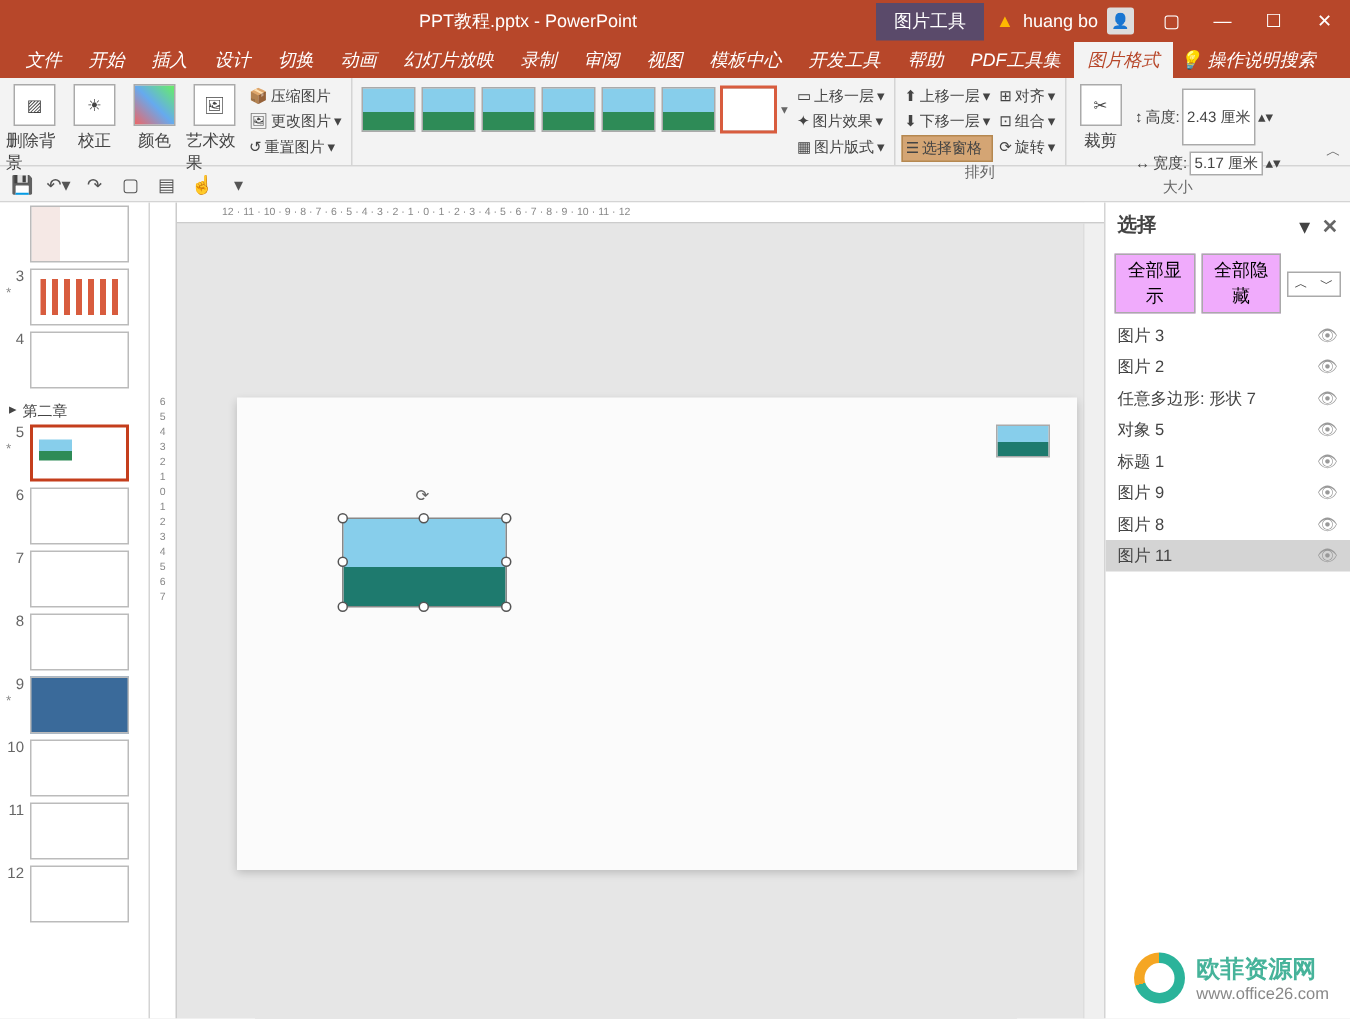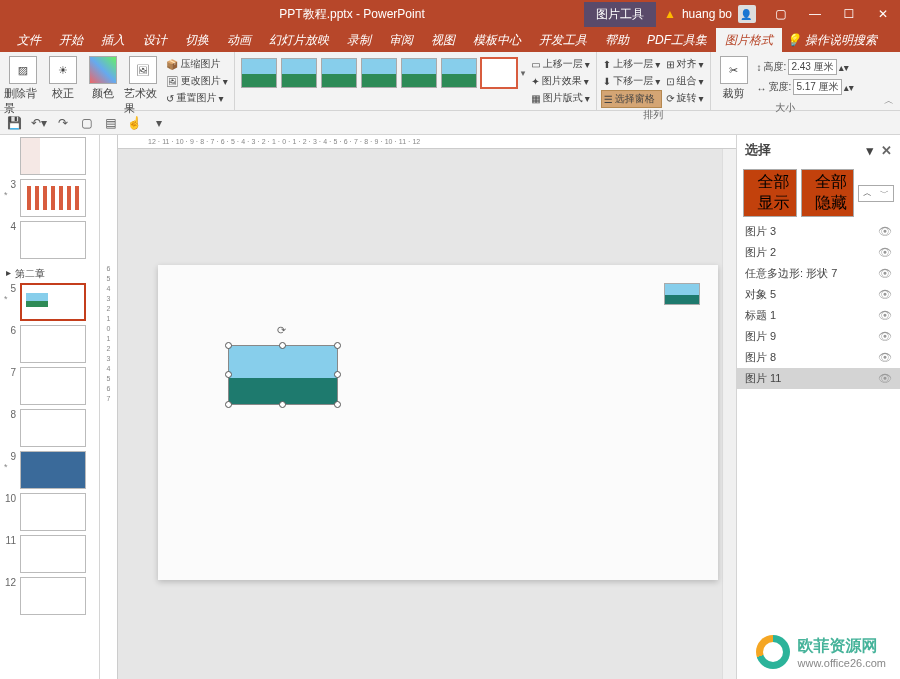--- a/index.html
+++ b/index.html
@@ -61,21 +61,21 @@
 .handle.sw{left:-4px;bottom:-4px;} .handle.s{left:50%;bottom:-4px;margin-left:-4px;} .handle.se{right:-4px;bottom:-4px;}
 .rotate { position:absolute; left:50%; top:-22px; margin-left:-6px; font-size:11px; color:#666;}
 .small-img { position:absolute; right:18px; top:18px; width:36px; height:22px; background:linear-gradient(#87ceeb 55%,#1e7a6e 55%); border:1px solid #aaa;}
 .vscroll { width:14px; background:#f0f0f0; border-left:1px solid #ddd;}
 
 .pane { width:164px; border-left:1px solid #d4d4d4; background:#fff; font-size:11px; color:#444; display:flex; flex-direction:column;}
 .pane-head { display:flex; align-items:center; padding:6px 8px; font-size:13px; font-weight:bold;}
 .pane-head .sp{flex:1;}
 .pane-head .x{cursor:pointer; color:#666; margin-left:8px;}
 .pane-btns { display:flex; gap:4px; padding:4px 6px; align-items:center;}
-.pane-btns button { font-size:16px; padding:2px 6px; border:1px solid #aaa; background:#c2410c; cursor:pointer;text-align:right;}
+.pane-btns button { font-size:12px; padding:2px 6px; border:1px solid #aaa; background:#f0abfc; cursor:pointer;}
 .pane-btns .navbtns { margin-left:auto; display:flex; border:1px solid #aaa;}
 .pane-btns .navbtns span{padding:1px 4px; font-size:9px; cursor:pointer;}
 .pane-list { flex:1; overflow:auto;}
 .pane-item { display:flex; align-items:center; padding:3px 8px; cursor:pointer;}
 .pane-item.sel { background:#d4d4d4;}
 .pane-item .lbl { flex:1;}
 .pane-item .eye { color:#999; font-size:11px;}
 
 .watermark { position:absolute; right:14px; bottom:10px; display:flex; align-items:center; gap:8px; font-size:16px; color:#46b39a; font-weight:bold;justify-content:space-between;}
 .watermark .logo { width:34px; height:34px; border-radius:50%; background:conic-gradient(#2bb39a 0 70%, #f5a623 70% 100%); position:relative;}
@@ -184,21 +184,21 @@
     </div>
     <div class="group-label">排列</div>
   </div>
   <div class="group" style="border-right:none;">
     <div class="group-body">
       <div class="bigbtn">
           <div class="ic">✂</div>
           <span>裁剪</span>
         </div>
       <div style="display:flex;flex-direction:column;gap:2px;padding-top:4px;">
-        <div class="smallrow">↕ <span>高度:</span> <span style="border:1px solid #aaa;padding:0 2px;background:#fff;">2.43 厘米</span> ▴▾</div>
+        <div class="smallrow">↕ <span>高度:</span> <span style="border:1px solid #aaa;padding:11px 2px;background:#fff;">2.43 厘米</span> ▴▾</div>
         <div class="smallrow">↔ <span>宽度:</span> <span style="border:1px solid #aaa;padding:0 2px;background:#fff;">5.17 厘米</span> ▴▾</div>
       </div>
     </div>
     <div class="group-label">大小</div>
   </div>
   <span class="collapse">︿</span>
 </div>
 
 <div class="qat">
   <span style="color:#7a4ab5;">💾</span>

